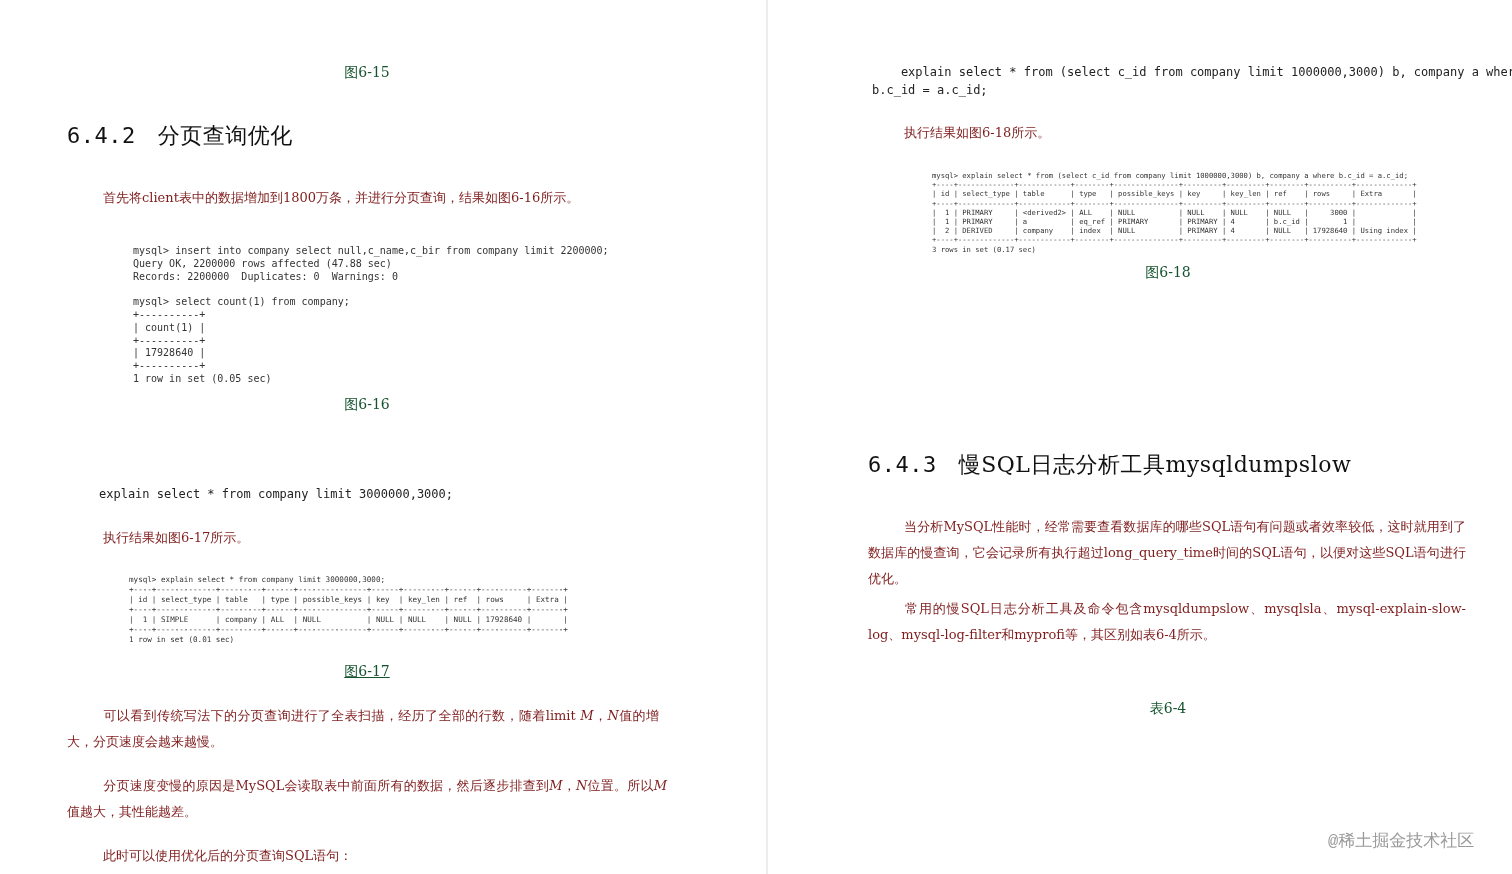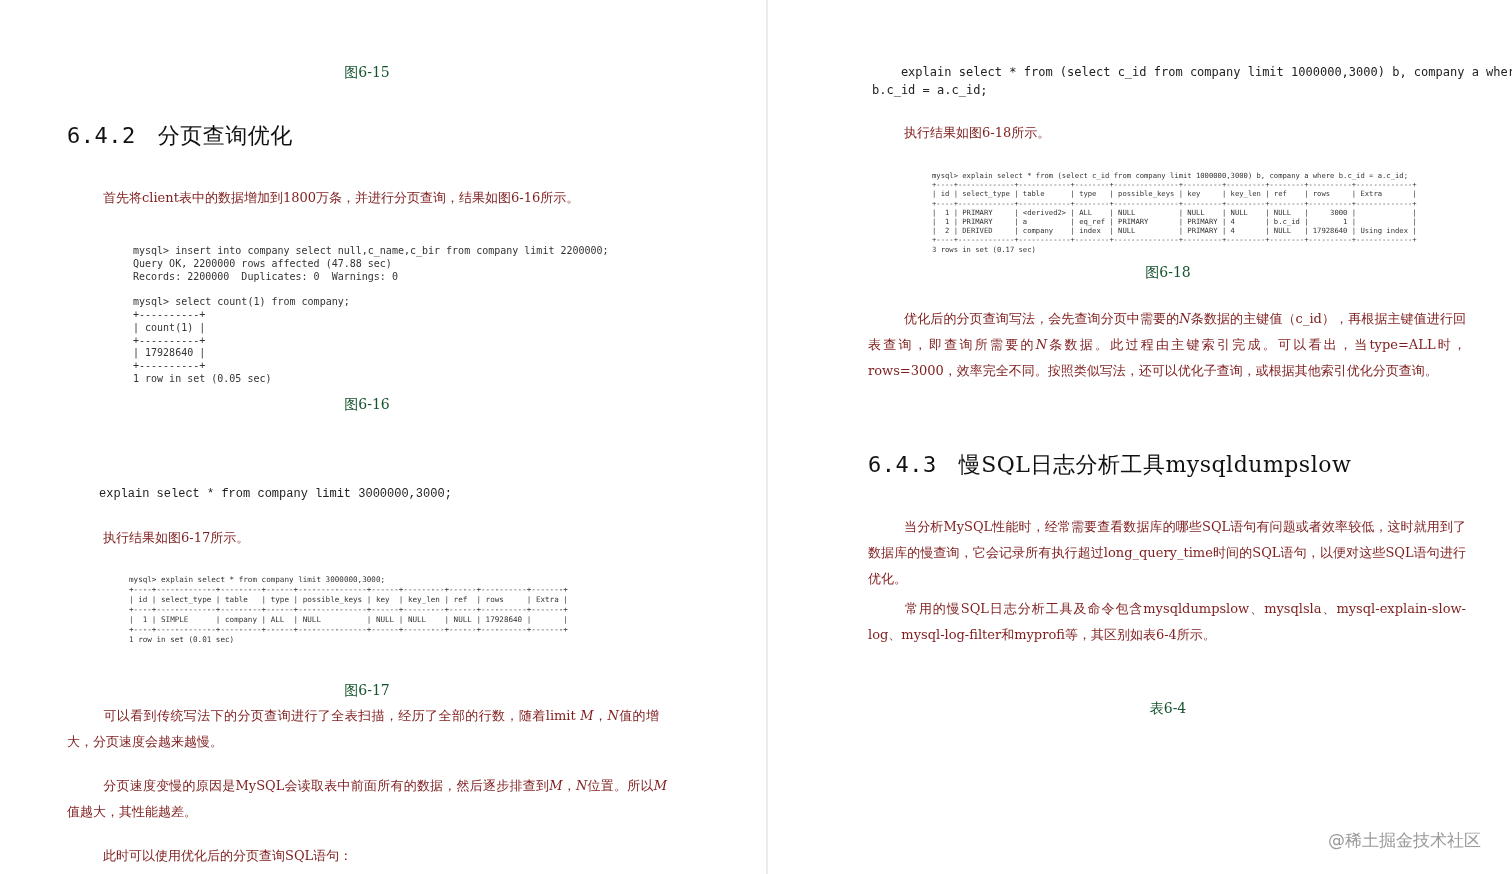--- a/index.html
+++ b/index.html
@@ -47,34 +47,34 @@
 mysql&gt; select count(1) from company;
 +----------+
 | count(1) |
 +----------+
 | 17928640 |
 +----------+
 1 row in set (0.05 sec)</div>
   <div class="abs caption" style="left:0;width:734px;top:396px;">图6-16</div>
 
 
-  <div class="abs code" style="left:99px;top:487px;font-family:Liberation Mono, monospace;">explain select * from company limit 3000000,3000;</div>
+  <div class="abs code" style="left:99px;top:487px;">explain select * from company limit 3000000,3000;</div>
 
   <div class="abs para" style="left:67px;top:525px;width:600px;">
     <span class="indent"></span><span>执行结果如图6-17所示。</span>
   </div>
 
   <div class="abs term-s" id="fig617" style="left:129px;top:575px;">mysql&gt; explain select * from company limit 3000000,3000;
 +----+-------------+---------+------+---------------+------+---------+------+----------+-------+
 | id | select_type | table   | type | possible_keys | key  | key_len | ref  | rows     | Extra |
 +----+-------------+---------+------+---------------+------+---------+------+----------+-------+
 |  1 | SIMPLE      | company | ALL  | NULL          | NULL | NULL    | NULL | 17928640 |       |
 +----+-------------+---------+------+---------------+------+---------+------+----------+-------+
 1 row in set (0.01 sec)</div>
-  <div class="abs caption" style="left:0;width:734px;top:682px;">图6-17</div>
+  <div class="abs caption" style="left:0;width:734px;top:663px;text-decoration:underline;">图6-17</div>
 
   <div class="abs para" style="left:67px;top:703px;width:592px;">
     <span class="indent"></span><span>可以看到传统写法下的分页查询进行了全表扫描，经历了全部的行数，随着limit </span><i class="var">M</i><span>，</span><i class="var">N</i><span>值的增大，分页速度会越来越慢。</span>
   </div>
 
   <div class="abs para" style="left:67px;top:773px;width:600px;">
     <span class="indent"></span><span>分页速度变慢的原因是MySQL会读取表中前面所有的数据，然后逐步排查到</span><i class="var">M</i><span>，</span><i class="var">N</i><span>位置。所以</span><i class="var">M</i><span>值越大，其性能越差。</span>
   </div>
 
   <div class="abs para" style="left:67px;top:843px;width:600px;">
@@ -96,32 +96,29 @@
 +----+-------------+------------+--------+---------------+---------+---------+--------+----------+-------------+
 | id | select_type | table      | type   | possible_keys | key     | key_len | ref    | rows     | Extra       |
 +----+-------------+------------+--------+---------------+---------+---------+--------+----------+-------------+
 |  1 | PRIMARY     | &lt;derived2&gt; | ALL    | NULL          | NULL    | NULL    | NULL   |     3000 |             |
 |  1 | PRIMARY     | a          | eq_ref | PRIMARY       | PRIMARY | 4       | b.c_id |        1 |             |
 |  2 | DERIVED     | company    | index  | NULL          | PRIMARY | 4       | NULL   | 17928640 | Using index |
 +----+-------------+------------+--------+---------------+---------+---------+--------+----------+-------------+
 3 rows in set (0.17 sec)</div>
   <div class="abs caption" style="left:0;width:800px;top:264px;">图6-18</div>
 
-  <div class="abs para" style="left:100px;top:306px;width:598px;">
-    <span class="indent"></span><span>优化后的分页查询写法，会先查询分页中需要的</span><i class="var">N</i><span>条数据的主键值（c_id），再根据主键值进行回表查询，即查询所需要的</span><i class="var">N</i><span>条数据。此过程由主键索引完成。可以看出，当type=ALL时，rows=3000，效率完全不同。按照类似写法，还可以优化子查询，或根据其他索引优化分页查询。</span>
-  </div>
 
   <div class="abs h2" style="left:100px;top:450px;">
     <span class="num">6.4.3</span><span>慢SQL日志分析工具mysqldumpslow</span>
   </div>
 
   <div class="abs para" style="left:100px;top:497px;width:598px;margin-top:17px;">
     <span class="indent"></span><span>当分析MySQL性能时，经常需要查看数据库的哪些SQL语句有问题或者效率较低，这时就用到了数据库的慢查询，它会记录所有执行超过long_query_time时间的SQL语句，以便对这些SQL语句进行优化。</span>
   </div>
 
   <div class="abs para" style="left:100px;top:596px;width:598px;">
     <span class="indent"></span><span>常用的慢SQL日志分析工具及命令包含mysqldumpslow、mysqlsla、mysql-explain-slow-log、mysql-log-filter和myprofi等，其区别如表6-4所示。</span>
   </div>
 
   <div class="abs caption" style="left:0;width:800px;top:700px;">表6-4</div>
 </div>
 
-<div class="abs watermark" style="left:1328px;top:829px;">@稀土掘金技术社区</div>
+<div class="abs watermark" style="left:1328px;top:829px;font-family:Liberation Mono, monospace;">@稀土掘金技术社区</div>
 
 </body></html>

